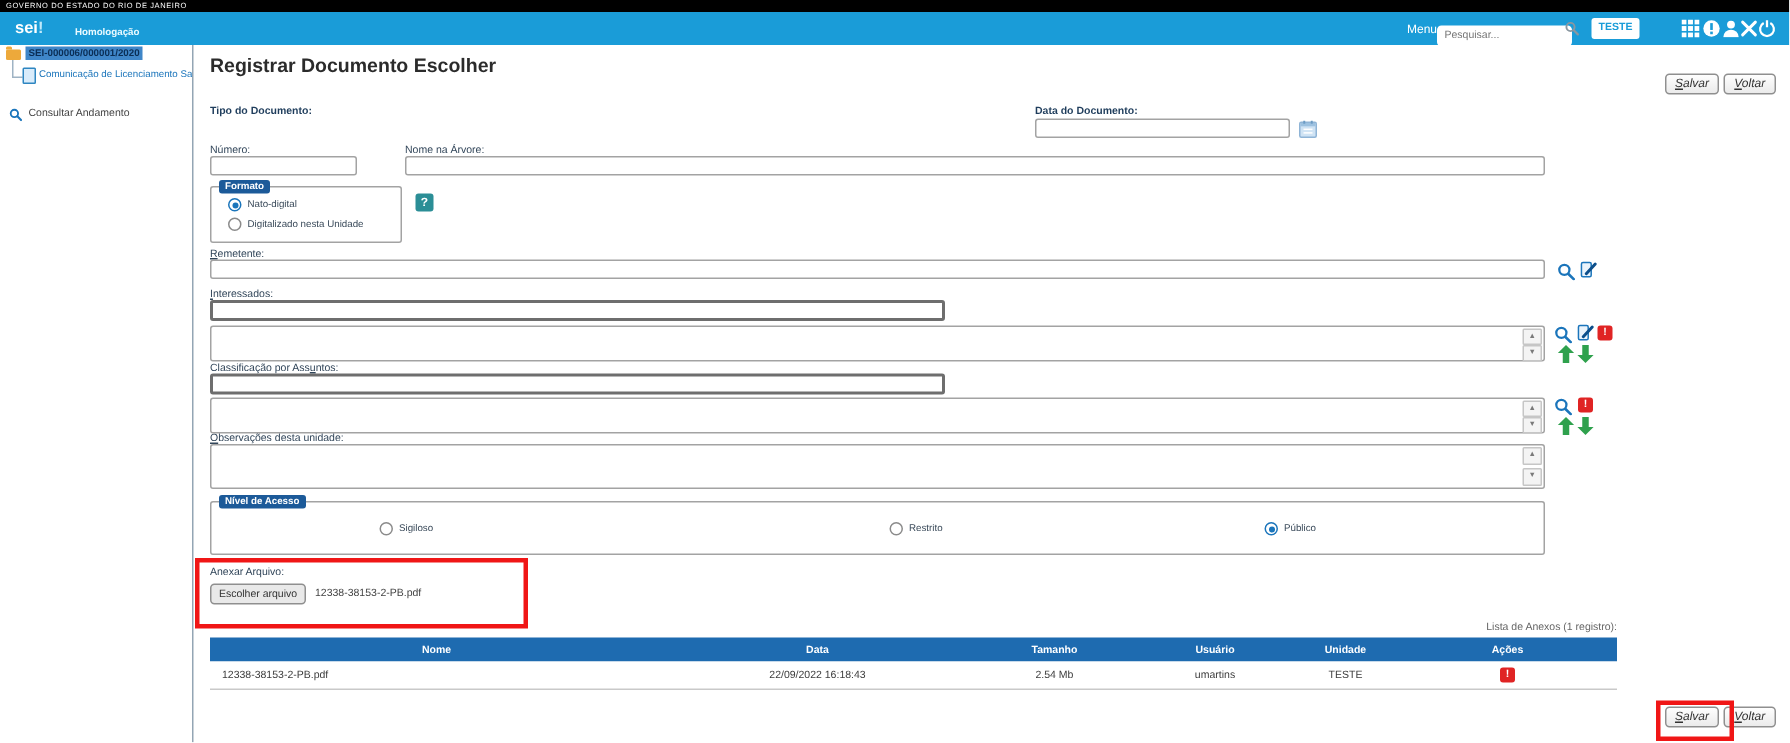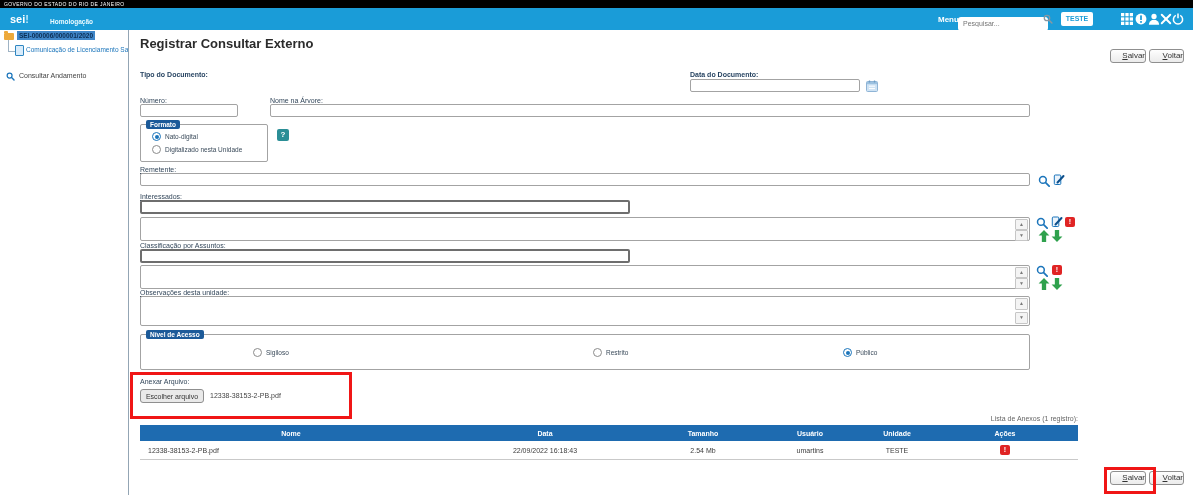--- a/index.html
+++ b/index.html
@@ -7,42 +7,42 @@
        font-family:"Liberation Sans",sans-serif;color:#333;}
   .abs{position:absolute;}
   
   #govbar{position:absolute;left:0;top:0;width:1193px;height:8px;background:#000;}
   #govbar span{position:absolute;left:4px;top:1px;font-size:5px;color:#fff;letter-spacing:.4px;}
   
   #teal{position:absolute;left:0;top:8px;width:1193px;height:22px;background:#1a9cd8;}
   .logo{position:absolute;left:10px;top:2px;font-size:11px;font-weight:bold;color:#fff;line-height:18px;}
   .logo .bang{color:#bfe9fa;}
   .env{position:absolute;left:50px;top:10px;font-size:6.5px;color:#eafaff;font-weight:bold;}
-  .menuTxt{position:absolute;left:938px;top:7px;font-size:8px;color:#fff;font-weight:bold;cursor:pointer;}
+  .menuTxt{position:absolute;left:938px;top:7px;font-size:8px;color:#fff;font-weight:normal;cursor:pointer;}
   .searchWrap{position:absolute;left:958px;top:4px;width:98px;height:14px;}
   .searchWrap input{width:90px;height:14px;border:none;border-radius:3px;font-size:7px;padding:0 16px 0 5px;
        box-sizing:border-box;color:#555;font-family:"Liberation Sans",sans-serif;}
   .searchWrap svg{position:absolute;right:3px;top:2px;}
   .unitBtn{position:absolute;left:1061px;top:4px;width:32px;height:14px;background:#fff;color:#1a9cd8;
        font-size:7px;font-weight:bold;text-align:center;line-height:14px;border-radius:2px;cursor:pointer;}
   .hIcon{position:absolute;top:5px;width:12px;height:12px;cursor:pointer;}
   
   #sidebar{position:absolute;left:0;top:30px;width:128px;height:465px;background:#fff;}
   #sideDivider{position:absolute;left:128px;top:30px;width:1px;height:465px;background:#93a5b4;}
   .folder{position:absolute;left:4px;top:3px;width:10px;height:7px;background:#eda93b;border-radius:1px;}
   .folder::before{content:"";position:absolute;top:-2px;left:0;width:4px;height:2px;background:#eda93b;border-radius:1px 1px 0 0;}
   .procTxt{position:absolute;left:17px;top:1px;font-size:6.5px;font-weight:bold;background:#3f86c8;color:#0b2e55;padding:1px 2px;white-space:nowrap;cursor:pointer;}
   .treeConn{position:absolute;left:8px;top:10px;width:6px;height:11px;border-left:1px solid #9fb3c4;border-bottom:1px solid #9fb3c4;}
   .doc{position:absolute;left:15px;top:15px;width:7px;height:9px;background:#d9ecfb;border:1px solid #2e86c1;border-radius:1px;}
   .docTxt{position:absolute;left:26px;top:16px;width:102px;font-size:6.5px;color:#1b75bb;white-space:nowrap;overflow:hidden;cursor:pointer;}
   .consultTxt{position:absolute;left:19px;top:42px;font-size:7px;color:#444;cursor:pointer;}
   
   .pageTitle{position:absolute;left:140px;top:36px;font-size:13px;font-weight:bold;color:#2b2b2b;}
   .btn{position:absolute;height:14px;font-size:8px;color:#333;background:linear-gradient(#fefefe,#ebebeb);
-       border:1px solid #8f8f8f;border-radius:3px;text-align:right;line-height:12px;box-sizing:border-box;cursor:pointer;}
+       border:1px solid #8f8f8f;border-radius:3px;text-align:center;line-height:12px;box-sizing:border-box;cursor:pointer;font-style:italic;}
   .lbl{position:absolute;font-size:7px;color:#32465a;white-space:nowrap;}
   .lbl.b{font-weight:bold;color:#1f3d5c;}
   .inp{position:absolute;background:#fff;border:1px solid #a3a3a3;border-radius:2px;height:13px;font-size:7.5px;
        padding:0 3px;box-sizing:border-box;color:#333;font-family:"Liberation Sans",sans-serif;outline:none;}
   .inp.thick{border:2px solid #6e6e6e;height:14px;}
   .selectBox{position:absolute;background:#fff;border:1px solid #a3a3a3;border-radius:2px;height:14px;box-sizing:border-box;cursor:pointer;}
   .selectBox .val{position:absolute;left:4px;top:3px;font-size:7.5px;color:#333;}
   .selectBox svg{position:absolute;right:5px;top:4px;}
   .listbox{position:absolute;background:#fff;border:1px solid #a3a3a3;border-radius:2px;box-sizing:border-box;}
   .spin{position:absolute;right:1px;top:1px;bottom:1px;width:13px;display:flex;flex-direction:column;justify-content:space-between;}
@@ -133,21 +133,21 @@
     <div class="doc"></div>
     <div class="docTxt">Comunicação de Licenciamento Sanit</div>
     <svg class="abs" style="left:6px;top:42px;" width="9" height="9" viewBox="0 0 11 11">
         <circle cx="4.4" cy="4.4" r="3" fill="none" stroke="#1b75bb" stroke-width="1.5"></circle>
         <line x1="6.8" y1="6.8" x2="9.8" y2="9.8" stroke="#1b75bb" stroke-width="1.7" stroke-linecap="round"></line>
       </svg>
     <div class="consultTxt">Consultar Andamento</div>
   </div>
   <div id="sideDivider"></div>
 
-  <div class="pageTitle">Registrar Consultar Externo</div>
+  <div class="pageTitle">Registrar Documento Escolher</div>
   <div class="btn" style="left:1110px;top:49px;width:36px;"><u>S</u>alvar</div>
   <div class="btn" style="left:1149px;top:49px;width:35px;"><u>V</u>oltar</div>
 
   <div class="lbl b" style="left:140px;top:71px;">Tipo do Documento:</div>
   <div class="lbl b" style="left:690px;top:71px;">Data do Documento:</div>
   <input class="inp" style="left: 690px; top: 79px; width: 170px;">
   <svg class="iconBtn" style="left:866px;top:80px;" width="12" height="12" viewBox="0 0 12 12">
       <rect x="0.5" y="1.5" width="11" height="10" rx="1" fill="#cfe3f4" stroke="#8fb4d6"></rect>
       <rect x="1" y="2" width="10" height="2.2" fill="#9cc1e0"></rect>
       <line x1="3" y1="6.2" x2="9" y2="6.2" stroke="#fff"></line>

